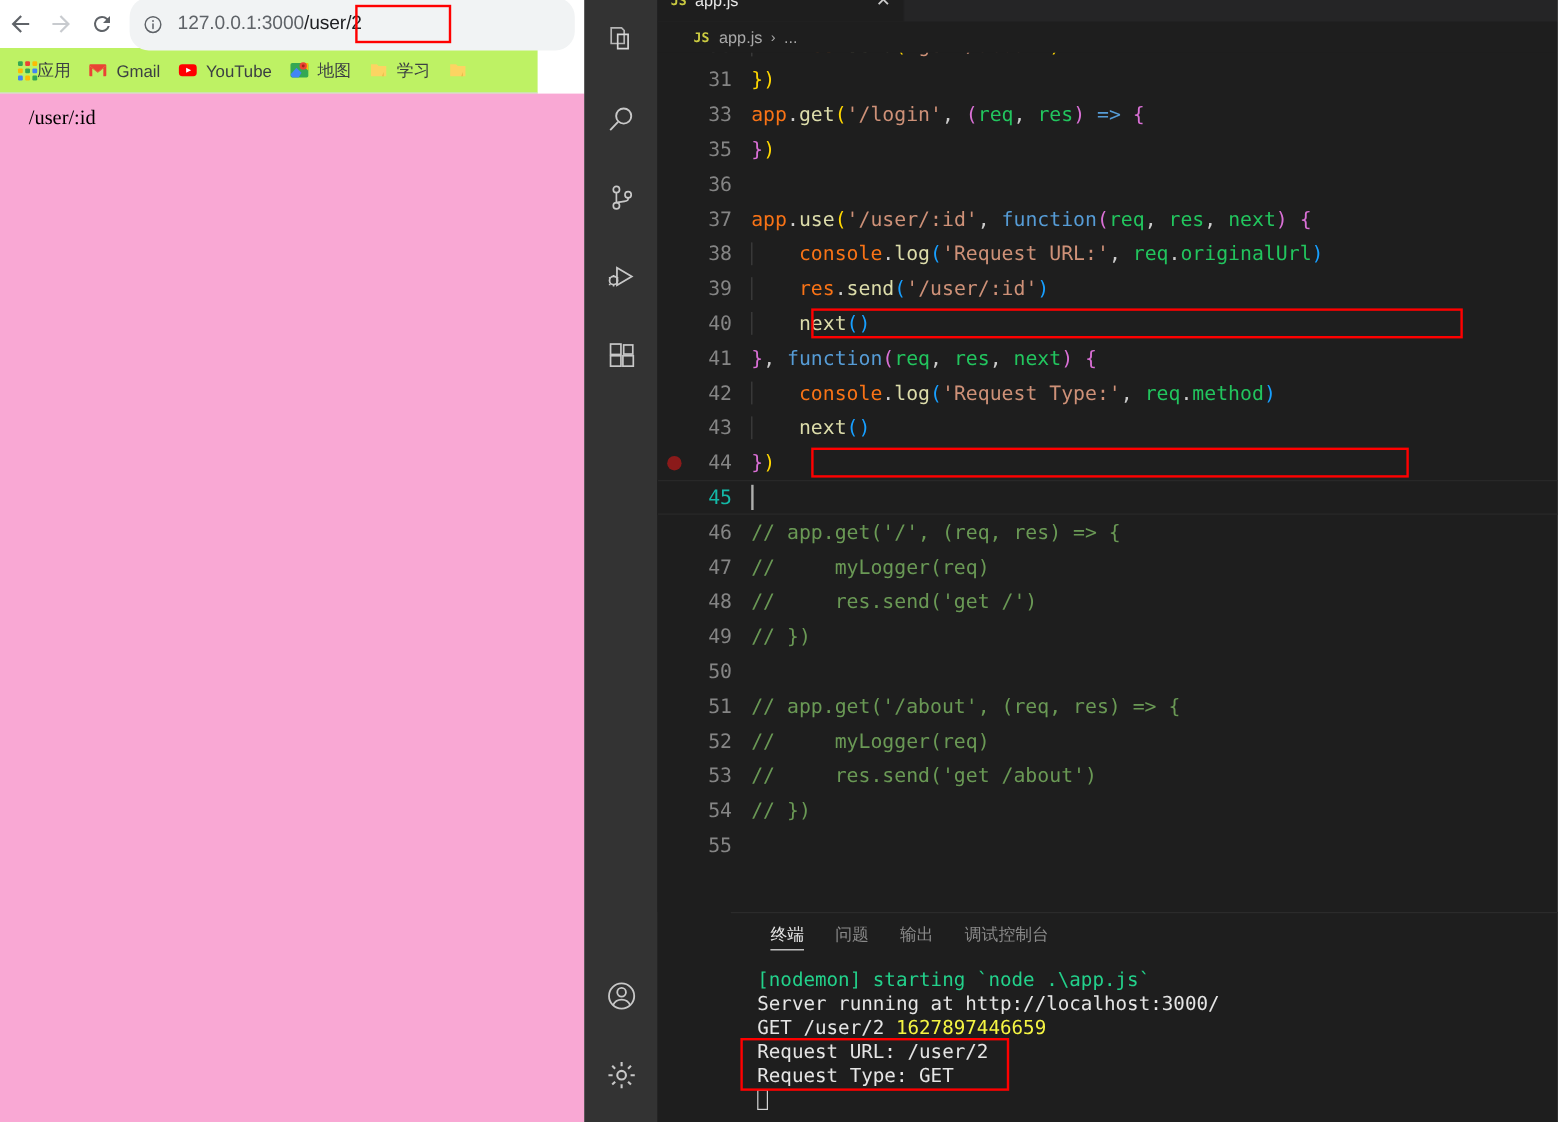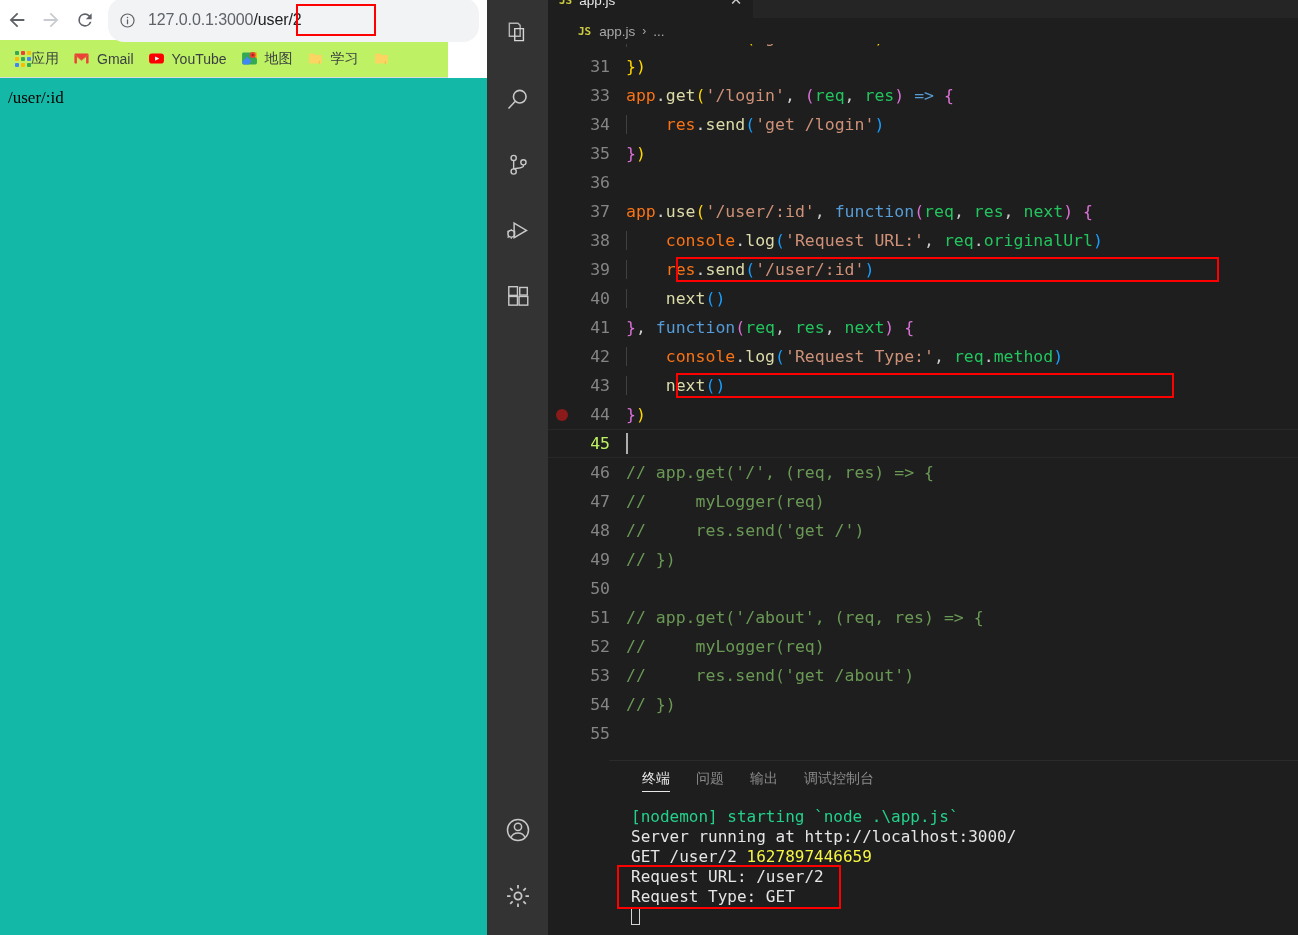--- a/index.html
+++ b/index.html
@@ -81,22 +81,22 @@
     grid-template-rows: repeat(3, 4px);
     gap: 2px;
     align-content: center; justify-content: center;
   }
   .apps-grid i { display:block; width:4px; height:4px; border-radius:1px; }
 
   .bw-page {
     position: relative;
     width: 553px;
     height: calc(935px - 78px);
-    background: #14b8a6;
-    padding: 10px 8px;
+    background: #f9a8d4;
+    padding: 10px 24px;
   }
   .page-text {
     font-size: 17px; color: #000000;
     font-family: "Liberation Serif", serif;
     line-height: 1.2;
   }
 
   
   .vscode {
     position: absolute; left: 487px; top: 0;
@@ -192,21 +192,21 @@
   .code-line.active { background: #1e1e1e; box-shadow: inset 0 1px 0 #282828, inset 0 -1px 0 #282828; }
   .gutter {
     width: 78px; flex: 0 0 auto;
     text-align: right;
     padding-right: 16px;
     color: #858585;
     font-family: "DejaVu Sans Mono", monospace;
     font-size: 16.5px;
     position: relative;
   }
-  .code-line.active .gutter { color: #bef264; }
+  .code-line.active .gutter { color: #14b8a6; }
   .bp-dot {
     position: absolute; left: 8px; top: 50%;
     transform: translateY(-50%);
     width: 12px; height: 12px; border-radius: 50%;
     background: #8b1a1a;
   }
   .code-text { flex: 1 1 auto; position: relative; }
   .indent-guide {
     position: absolute; top: 0; bottom: 0;
     width: 1px; background: #404040;
@@ -455,21 +455,20 @@
         <span>app.js</span>
         <span class="bc-sep">›</span>
         <span>...</span>
       </div>
 
       <div class="code-wrap">
         <div class="code-scroll" id="code-scroll">
             <div class="code-line"><div class="gutter">30</div><div class="code-text"><span class="indent-guide" style="left: 0px;"></span><span class="t-plain">    </span><span class="t-ident">res</span><span class="t-punct">.</span><span class="t-prop">send</span><span class="t-paren1">(</span><span class="t-str">'get /about'</span><span class="t-paren1">)</span></div></div>
             <div class="code-line"><div class="gutter">31</div><div class="code-text"><span class="t-paren1">}</span><span class="t-paren1">)</span></div></div>
             <div class="code-line"><div class="gutter">33</div><div class="code-text"><span class="t-ident">app</span><span class="t-punct">.</span><span class="t-prop">get</span><span class="t-paren1">(</span><span class="t-str">'/login'</span><span class="t-punct">, </span><span class="t-paren2">(</span><span class="t-param">req</span><span class="t-punct">, </span><span class="t-param">res</span><span class="t-paren2">)</span><span class="t-punct"> </span><span class="t-arrow">=&gt;</span><span class="t-punct"> </span><span class="t-paren2">{</span></div></div>
-            <div class="code-line"><div class="gutter">34</div><div class="code-text"><span class="indent-guide" style="left: 0px;"></span><span class="t-plain">    </span><span class="t-ident">res</span><span class="t-punct">.</span><span class="t-prop">send</span><span class="t-paren3">(</span><span class="t-str">'get /login'</span><span class="t-paren3">)</span></div></div>
             <div class="code-line"><div class="gutter">35</div><div class="code-text"><span class="t-paren2">}</span><span class="t-paren1">)</span></div></div>
             <div class="code-line"><div class="gutter">36</div><div class="code-text"></div></div>
             <div class="code-line"><div class="gutter">37</div><div class="code-text"><span class="t-ident">app</span><span class="t-punct">.</span><span class="t-prop">use</span><span class="t-paren1">(</span><span class="t-str">'/user/:id'</span><span class="t-punct">, </span><span class="t-kw">function</span><span class="t-paren2">(</span><span class="t-param">req</span><span class="t-punct">, </span><span class="t-param">res</span><span class="t-punct">, </span><span class="t-param">next</span><span class="t-paren2">)</span><span class="t-punct"> </span><span class="t-paren2">{</span></div></div>
             <div class="code-line"><div class="gutter">38</div><div class="code-text"><span class="indent-guide" style="left: 0px;"></span><span class="t-plain">    </span><span class="t-ident">console</span><span class="t-punct">.</span><span class="t-prop">log</span><span class="t-paren3">(</span><span class="t-str">'Request URL:'</span><span class="t-punct">, </span><span class="t-param">req</span><span class="t-punct">.</span><span class="t-param">originalUrl</span><span class="t-paren3">)</span></div></div>
             <div class="code-line"><div class="gutter">39</div><div class="code-text"><span class="indent-guide" style="left: 0px;"></span><span class="t-plain">    </span><span class="t-ident">res</span><span class="t-punct">.</span><span class="t-prop">send</span><span class="t-paren3">(</span><span class="t-str">'/user/:id'</span><span class="t-paren3">)</span></div></div>
             <div class="code-line"><div class="gutter">40</div><div class="code-text"><span class="indent-guide" style="left: 0px;"></span><span class="t-plain">    </span><span class="t-prop">next</span><span class="t-paren3">(</span><span class="t-paren3">)</span></div></div>
             <div class="code-line"><div class="gutter">41</div><div class="code-text"><span class="t-paren2">}</span><span class="t-punct">, </span><span class="t-kw">function</span><span class="t-paren2">(</span><span class="t-param">req</span><span class="t-punct">, </span><span class="t-param">res</span><span class="t-punct">, </span><span class="t-param">next</span><span class="t-paren2">)</span><span class="t-punct"> </span><span class="t-paren2">{</span></div></div>
             <div class="code-line"><div class="gutter">42</div><div class="code-text"><span class="indent-guide" style="left: 0px;"></span><span class="t-plain">    </span><span class="t-ident">console</span><span class="t-punct">.</span><span class="t-prop">log</span><span class="t-paren3">(</span><span class="t-str">'Request Type:'</span><span class="t-punct">, </span><span class="t-param">req</span><span class="t-punct">.</span><span class="t-param">method</span><span class="t-paren3">)</span></div></div>
             <div class="code-line"><div class="gutter">43</div><div class="code-text"><span class="indent-guide" style="left: 0px;"></span><span class="t-plain">    </span><span class="t-prop">next</span><span class="t-paren3">(</span><span class="t-paren3">)</span></div></div>
             <div class="code-line"><div class="gutter"><span class="bp-dot"></span>44</div><div class="code-text"><span class="t-paren2">}</span><span class="t-paren1">)</span></div></div>

